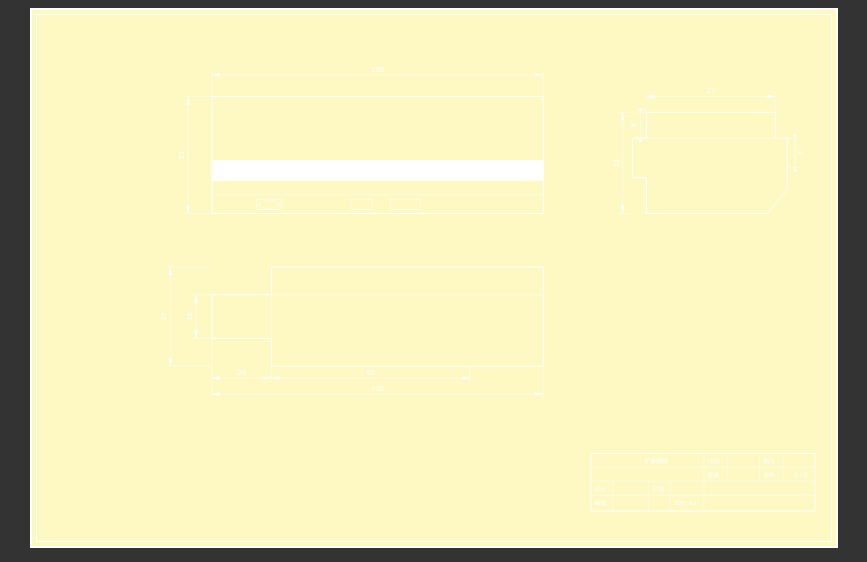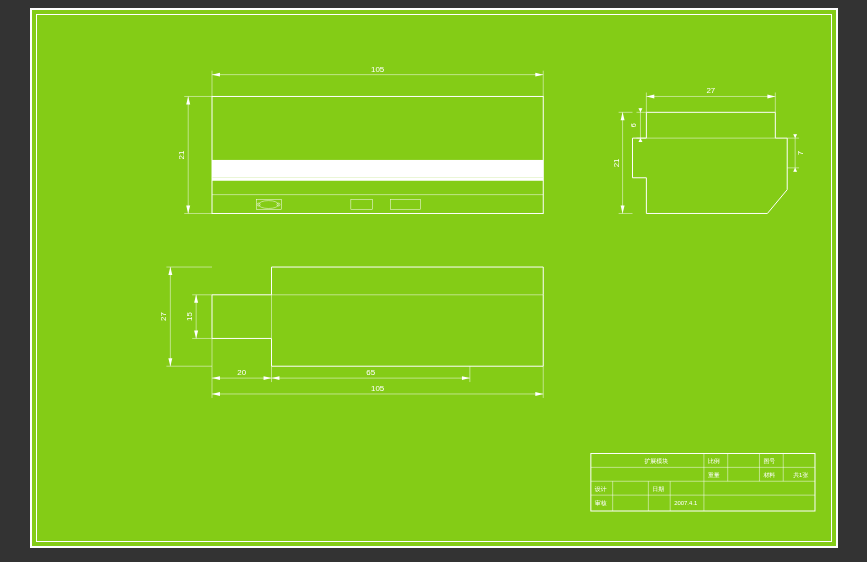--- a/index.html
+++ b/index.html
@@ -9,21 +9,21 @@
       height: 562px;
       overflow: hidden;
       font-family: Arial, sans-serif;
     }
     .outer-frame {
       position: absolute;
       top: 8px;
       left: 30px;
       width: 808px;
       height: 540px;
-      background: #84cc16;
+      background: #fef9c3;
       border: 2px solid #fff;
       text-align: center;
     }
     .inner-frame {
       position: absolute;
       top: 4px;
       left: 4px;
       right: 4px;
       bottom: 4px;
       border: 1px solid #fff;

